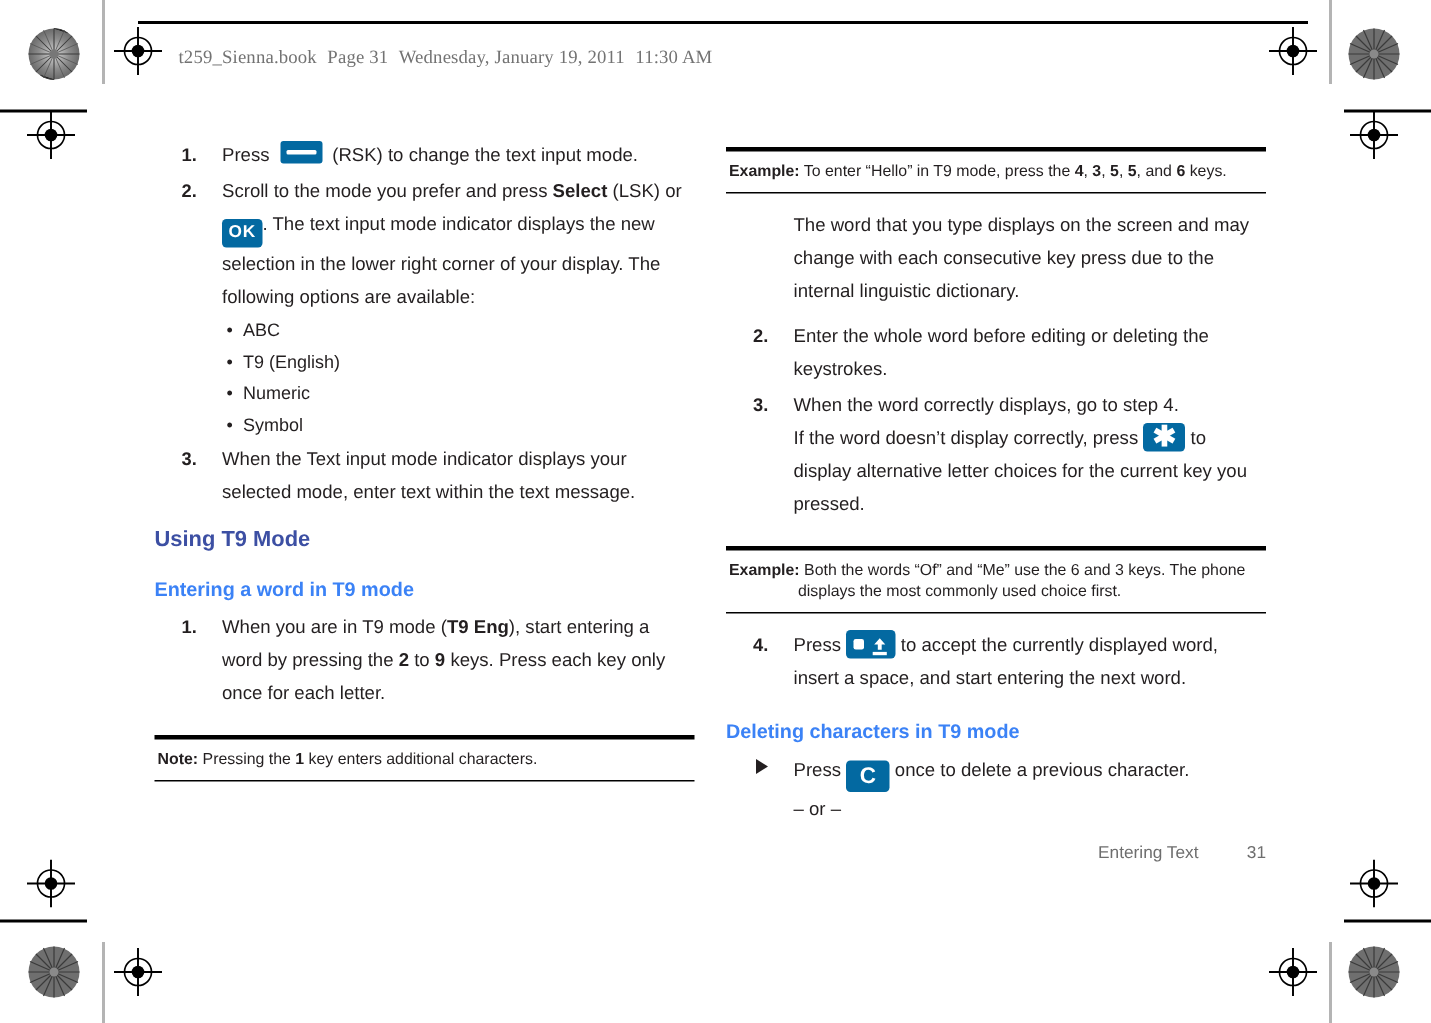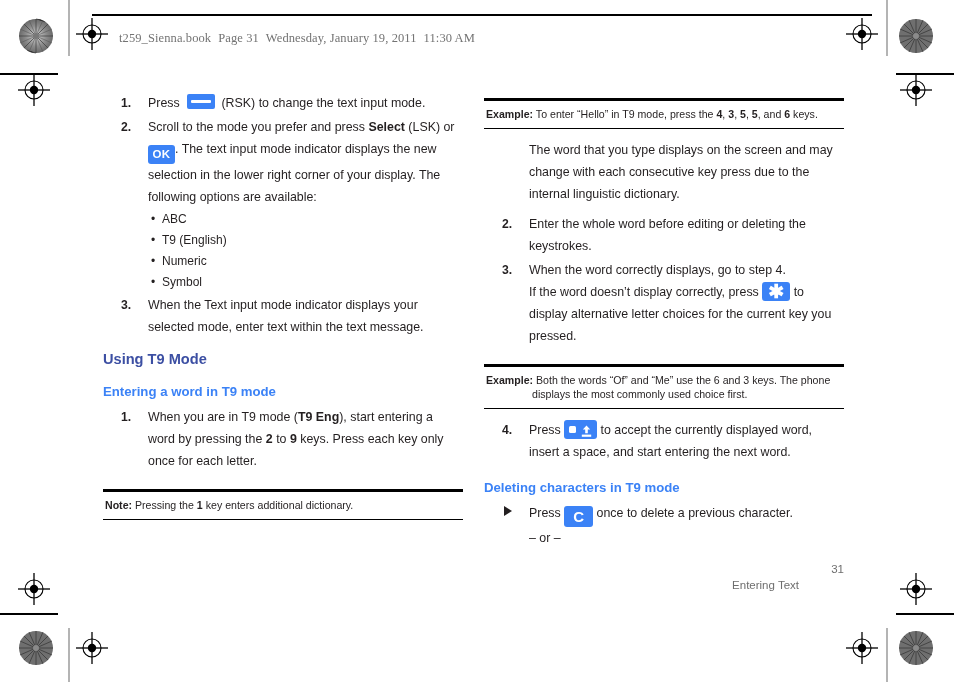--- a/index.html
+++ b/index.html
@@ -77,21 +77,21 @@
   .callout .rule-bot{height:2.6px;background:#000;}
   .callout .inner{
     padding:6px 2px 7px 2px;font-size:10.6px;line-height:14px;
   }
   .callout .inner .lbl{font-weight:bold;margin-top:32px;}
   .callout .inner .hang{display:block;padding-left:46px;}
 
   
   .key{
     display:inline-block;vertical-align:-5px;
-    background:#3b82f6;border-radius:3px;
+    background:#0369a1;border-radius:3px;
     color:#fff;text-align:center;
     font-family:"Liberation Sans", sans-serif;
   }
   .key-dash{width:28px;height:15px;border-radius:2px;position:relative;vertical-align:-2px;}
   .key-dash:after{
     content:"";position:absolute;left:4px;right:4px;top:6px;height:3px;background:#fff;border-radius:1px;
   }
   .key-ok{
     width:27px;height:19px;font-size:11.5px;font-weight:bold;line-height:19px;
     letter-spacing:.5px;
@@ -117,21 +117,21 @@
     position:absolute;left:20px;top:4px;width:0;height:0;
     border-left:8px solid #231f20;border-top:5px solid transparent;border-bottom:5px solid transparent;
   }
   .or-line{font-size:12.4px;line-height:22px;padding-left:45px;}
 
   
   .footer{
     position:absolute;left:484px;top:563px;width:360px;
     font-size:11.5px;color:#6e6e6e;
   }
-  .footer .ft-title{position:absolute;right:45px;top:16px;}
+  .footer .ft-title{position:absolute;right:45px;top:0;}
   .footer .ft-page{position:absolute;right:0;top:0;}
 </style>
 </head>
 <body>
 
 <div class="mark" style="left:18px;top:18px;">
   <div class="star">
     <svg width="36" height="36" viewBox="0 0 36 36">
       <defs>
         <radialGradient id="sg1" cx="50%" cy="50%" r="50%">
@@ -294,21 +294,21 @@
   <div class="h-blue-sub">Entering a word in T9 mode</div>
 
   <div class="step">
     <span class="num">1.</span>
     <span class="body"><span>When you are in T9 mode (</span><b>T9 Eng</b><span>), start entering a word by pressing the </span><b>2</b><span> to </span><b>9</b><span> keys. Press each key only once for each letter.</span></span>
   </div>
 
   <div class="callout" style="margin-top:17px;">
     <div class="rule-top"></div>
     <div class="inner">
-      <span class="lbl">Note:</span><span> Pressing the </span><b>1</b><span> key enters additional dictionary.</span>
+      <span class="lbl">Note:</span><span> Pressing the </span><b>1</b><span> key enters additional characters.</span>
     </div>
     <div class="rule-bot" style="height:1.6px;"></div>
   </div>
 
 </div>
 
 <div class="col col-right">
 
   <div class="callout" style="margin-top:6px;">
     <div class="rule-top"></div>

